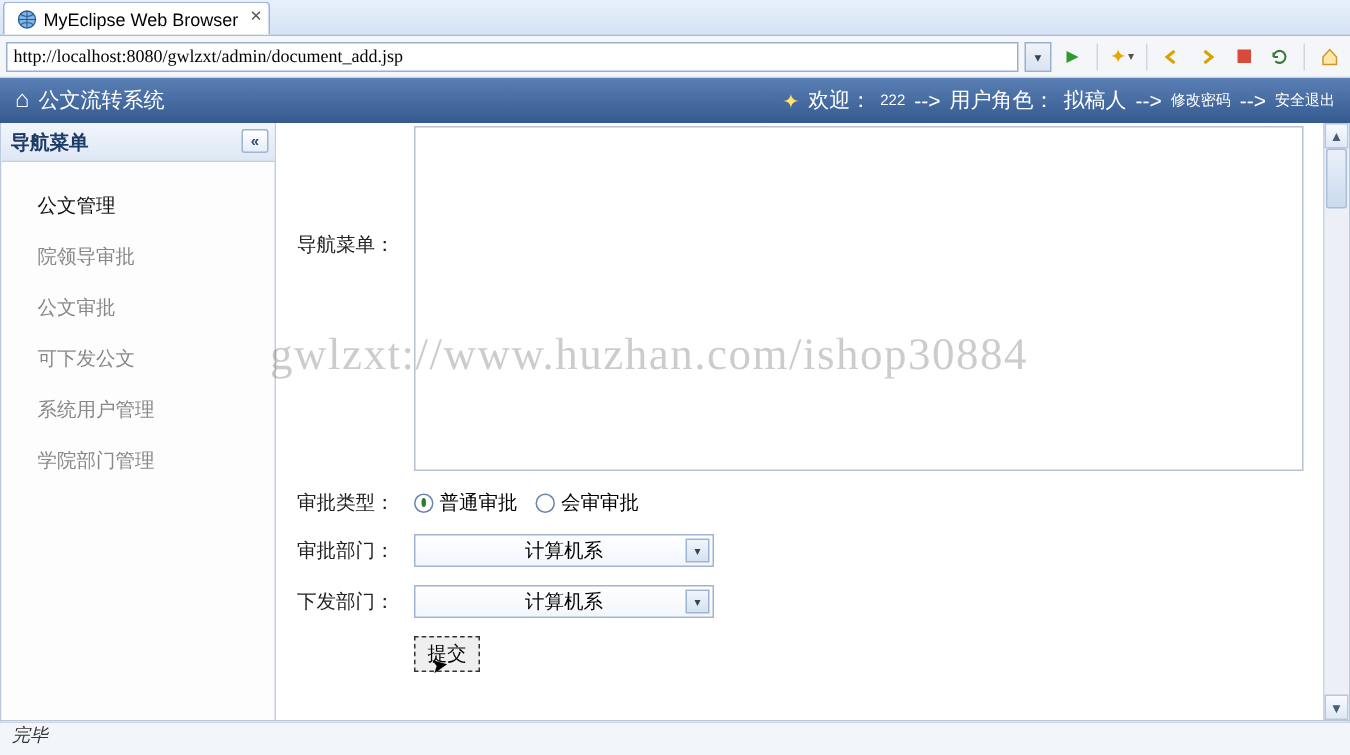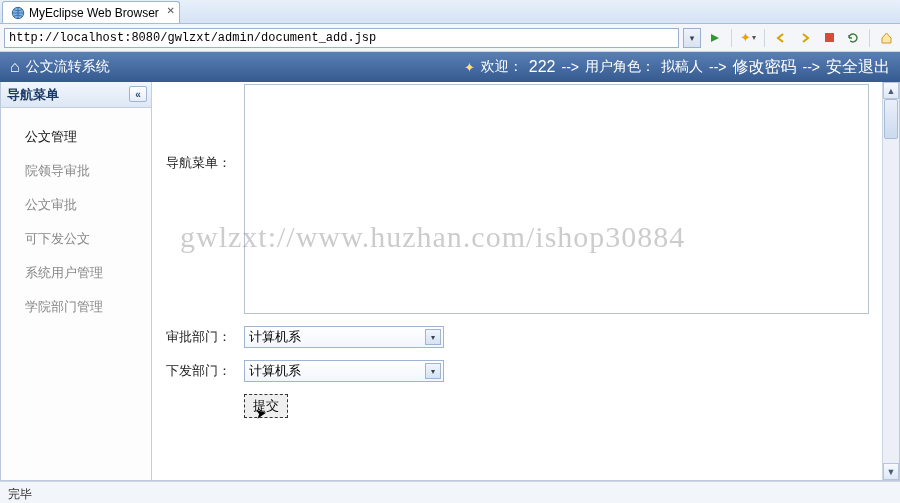--- a/index.html
+++ b/index.html
@@ -8,63 +8,63 @@
   
   .tabstrip { height: 24px; background: linear-gradient(#e8f0fb, #d5e3f5); display: flex; align-items: flex-end; border-bottom: 1px solid #a7bcd8; padding-left: 2px; }
   .tab { height: 22px; padding: 2px 20px 2px 8px; font-size: 12px; display: flex; align-items: center; gap: 4px; border: 1px solid #9cb4d8; border-bottom: none; border-radius: 3px 3px 0 0; margin-right: 2px; position: relative; }
   .tab.active { background: #fff; }
   .tab.inactive { background: linear-gradient(#e4ecf7,#cfe0f2); }
   .tab .closex { position: absolute; right: 4px; top: 3px; font-size: 10px; color: #555; }
   .tabicon { width: 14px; height: 14px; display: inline-block; }
 
   
   .urlrow { height: 28px; display: flex; align-items: center; border-bottom: 1px solid #cfd6e0; background: #f4f6fa; padding: 2px 4px; gap: 4px; }
-  .urlbox { flex: 1; height: 20px; border: 1px solid #9bb0cc; background: #fff; font-family: Liberation Mono, monospace; font-size: 12px; padding: 1px 4px; }
+  .urlbox { flex: 1; height: 20px; border: 1px solid #9bb0cc; background: #fff; font-family: Liberation Serif, serif; font-size: 12px; padding: 1px 4px; }
   .urldrop { width: 18px; height: 20px; border: 1px solid #9bb0cc; background: linear-gradient(#f0f4fb,#d8e2f0); display:flex;align-items:center;justify-content:center;font-size:9px;color:#345; }
   .tbicon { width: 20px; height: 20px; display:flex;align-items:center;justify-content:center; border: 1px solid transparent; border-radius:2px; }
   .sep { width:1px; height:18px; background:#cfd6e0; margin:0 2px;}
   .dd { font-size:8px; color:#555; margin-left:1px;}
 
   
   .apphdr { height: 30px; background: linear-gradient(#5a7fb5, #345a8f); color: #fff; display: flex; align-items: center; padding: 0 10px; gap: 6px; font-size: 14px; }
   .apphdr .spacer { flex: 1; }
-  .apphdr .rlink { color: #fff; font-size: 16px; }
+  .apphdr .rlink { color: #fff; font-size: 10px; }
   .run-icon { color:#ffe36b; font-size:13px; }
 
   
   .main { display: flex; height: calc(503px - 24px - 28px - 30px - 22px); border: 1px solid #bcc9dc; border-top:none; }
 
   
-  .sidebar { width: 151px; background: #fdfdfd; border-right: 1px solid #c4cfde; }
+  .sidebar { width: 183px; background: #fdfdfd; border-right: 1px solid #c4cfde; }
   .sbhdr { height: 26px; background: linear-gradient(#f2f6fc,#dde7f4); border-bottom:1px solid #c4cfde; display:flex; align-items:center; padding:0 6px; font-weight:bold; color:#1c3a66; position:relative;}
   .collapse { position:absolute; right:4px; top:4px; width:18px; height:16px; border:1px solid #9fb4d0; background:linear-gradient(#fff,#e6edf7); display:flex;align-items:center;justify-content:center; font-size:10px; color:#2a4a7a; border-radius:2px;}
   .sbitems { padding: 12px 0 0 24px; }
   .sbitem { padding: 8px 0; color:#888; font-size: 13px;}
   .sbitem.on { color:#111; font-weight: normal;}
 
   
   .content { flex:1; position: relative; background:#fff; padding: 0 10px 10px 10px; overflow:auto; }
   .scrollv { position:absolute; right:0; top:0; width:17px; height:100%; background:#ecf0f6; border-left:1px solid #cbd6e4;}
   .scrollv .arrow { height:17px; background:linear-gradient(#f7faff,#dfe8f4); border:1px solid #b7c6db; display:flex;align-items:center;justify-content:center; font-size:9px; color:#4a5a7a;}
   .scrollv .thumb { position:absolute; top:17px; left:1px; right:1px; height:40px; background:linear-gradient(#eaf0fa,#cbdaee); border:1px solid #a9bcd6; border-radius:2px;}
   .scrollv .arrow.bottom { position:absolute; bottom:0; left:0; right:0;}
 
   .form-row { display:flex; align-items:center; padding: 6px 0; gap: 12px;}
   .form-label { width: 70px; text-align: left; color:#222; padding-left:4px;}
   .bigbox { flex:1; height: 230px; border:1px solid #b6c2d2; background:#fff; margin-right:20px; }
-  .sel { width: 200px; height: 22px; border:1px solid #9fb4d0; background:linear-gradient(#fff,#f2f6fc); display:flex; align-items:center; padding:0 4px; position:relative; font-size:13px;}
+  .sel { width: 200px; height: 22px; border:1px solid #9fb4d0; background:linear-gradient(#fff,#f2f6fc); display:flex; align-items:center; padding:0 4px; position:relative; font-size:13px;justify-content:center;}
   .sel .dd2 { position:absolute; right:2px; top:2px; width:16px; height:16px; background:linear-gradient(#f0f5fc,#d6e2f1); border:1px solid #9fb4d0; display:flex;align-items:center;justify-content:center; font-size:8px; color:#345;}
   .radio { display:flex; align-items:center; gap:4px; }
   .radiodot { width:13px; height:13px; border:1px solid #6a85ab; border-radius:50%; display:inline-flex; align-items:center; justify-content:center; background:#fff;}
   .radiodot.sel::after { content:""; width:6px; height:6px; background:#2f7d2a; border-radius:50%;}
   .submitbtn { margin-left: 82px; padding:2px 8px; border:1px dashed #333; display:inline-flex; justify-content:center; font-size:13px; position: relative; }
   .cursor-arrow { position:absolute; left:10px; top:10px; font-size:14px; color:#000; transform: rotate(-10deg); }
 
   
-  .status { position: fixed; bottom:0; left:0; right:0; height:22px; border-top:1px solid #cfd6e0; background:#f2f5fa; display:flex; align-items:flex-end; padding:0 8px; font-size:12px; color:#333;}
+  .status { position: fixed; bottom:0; left:0; right:0; height:22px; border-top:1px solid #cfd6e0; background:#f2f5fa; display:flex; align-items:flex-start; padding:0 8px; font-size:12px; color:#333;font-style:italic;}
 
   
   .wm { position:absolute; left:180px; top:220px; font-size:30px; color:rgba(110,110,110,0.35); font-family: Georgia, serif; font-style:normal; pointer-events:none; letter-spacing:1px;}
 </style>
 </head>
 <body>
 
 <div class="tabstrip">
   <div class="tab active">
     <span class="tabicon">
@@ -153,20 +153,31 @@
     </div>
   </div>
 
   <div class="content">
 
     <div class="form-row" style="align-items:flex-start; padding-top:2px;">
       <div class="form-label" style="padding-top:70px;">导航菜单：</div>
       <div class="bigbox"></div>
     </div>
 
+    <div class="form-row">
+      <div class="form-label">审批类型：</div>
+      <label class="radio">
+        <span class="radiodot sel"></span>
+        <span>普通审批</span>
+      </label>
+      <label class="radio">
+        <span class="radiodot"></span>
+        <span>会审审批</span>
+      </label>
+    </div>
 
     <div class="form-row">
       <div class="form-label">审批部门：</div>
       <div class="sel">
         <span>计算机系</span>
         <span class="dd2">▾</span>
       </div>
     </div>
 
     <div class="form-row">

